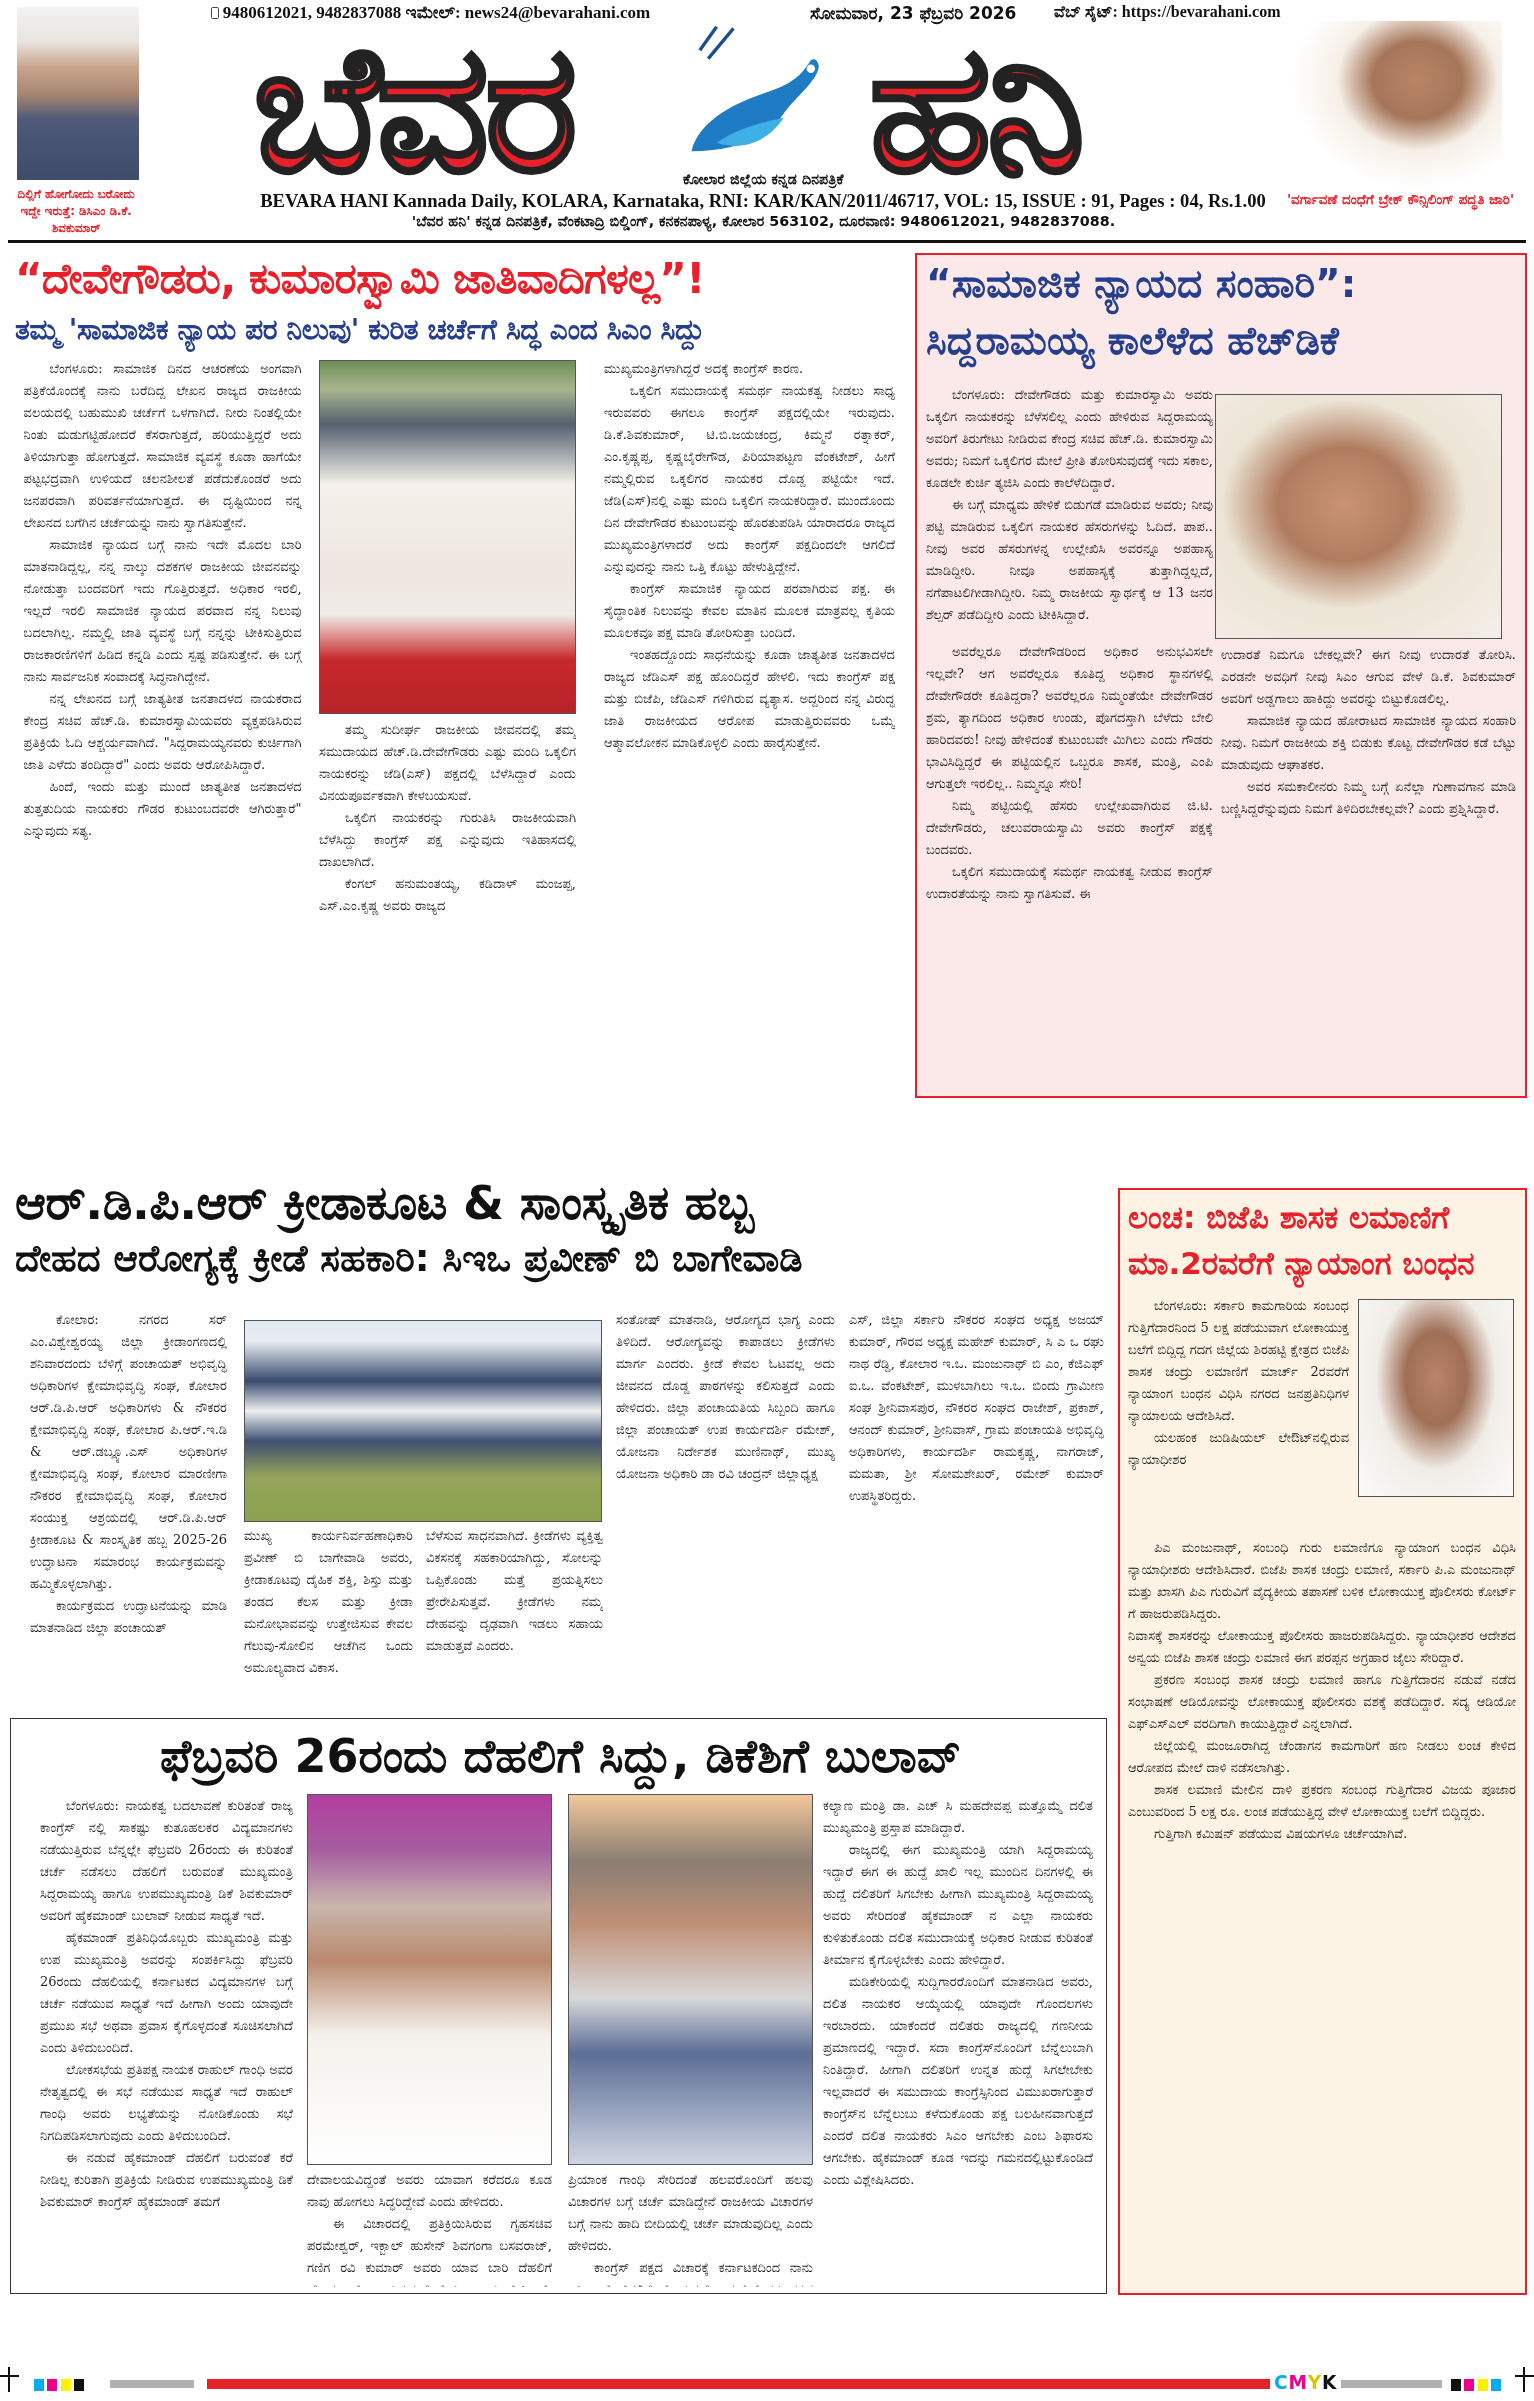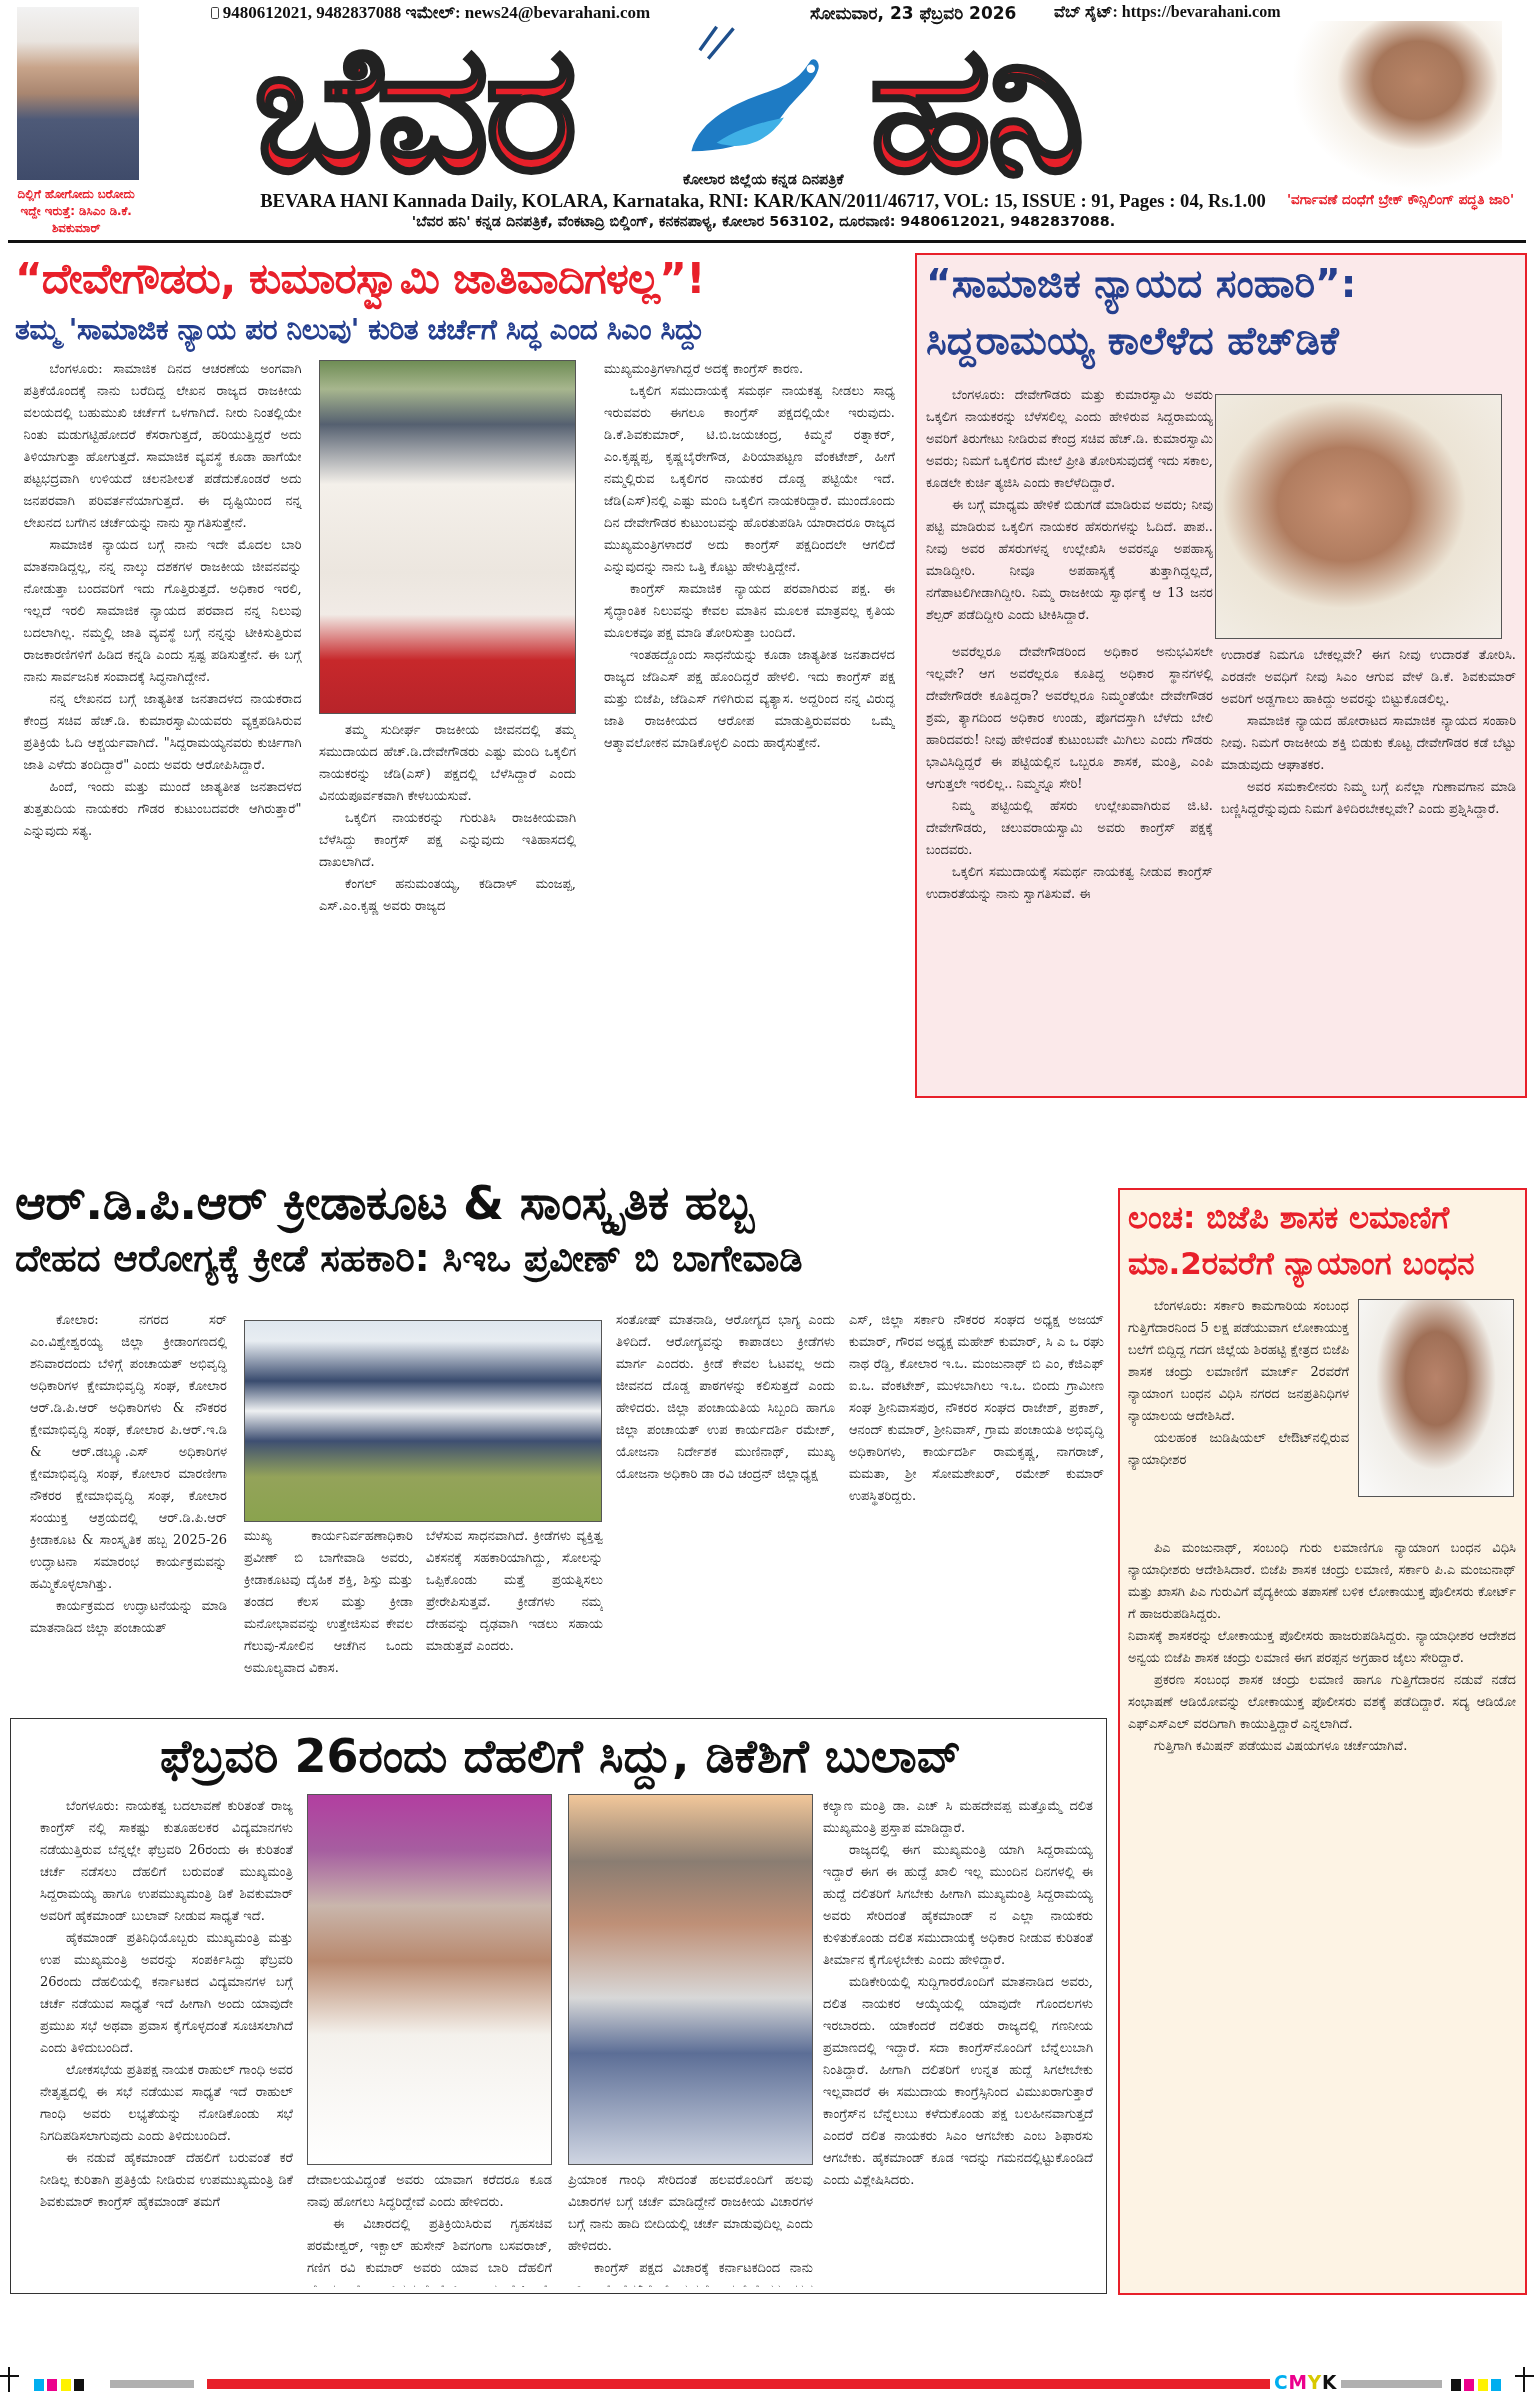--- a/index.html
+++ b/index.html
@@ -137,20 +137,22 @@
 <div class="abs hl-red" style="left:1128px;top:1240px;width:392px;font-size:31px;line-height:46px;white-space:nowrap;">ಮಾ.2ರವರೆಗೆ ನ್ಯಾಯಾಂಗ ಬಂಧನ</div>
 <div class="col" style="left:1128px;top:1295px;width:221px;height:236px;">
   <p>ಬೆಂಗಳೂರು: ಸರ್ಕಾರಿ ಕಾಮಗಾರಿಯ ಸಂಬಂಧ ಗುತ್ತಿಗೆದಾರನಿಂದ 5 ಲಕ್ಷ ಪಡೆಯುವಾಗ ಲೋಕಾಯುಕ್ತ ಬಲೆಗೆ ಬಿದ್ದಿದ್ದ ಗದಗ ಜಿಲ್ಲೆಯ ಶಿರಹಟ್ಟಿ ಕ್ಷೇತ್ರದ ಬಿಜೆಪಿ ಶಾಸಕ ಚಂದ್ರು ಲಮಾಣಿಗೆ ಮಾರ್ಚ್ 2ರವರೆಗೆ ನ್ಯಾಯಾಂಗ ಬಂಧನ ವಿಧಿಸಿ ನಗರದ ಜನಪ್ರತಿನಿಧಿಗಳ ನ್ಯಾಯಾಲಯ ಆದೇಶಿಸಿದೆ.</p>
   <p>ಯಲಹಂಕ ಜುಡಿಷಿಯಲ್ ಲೇಔಟ್‌ನಲ್ಲಿರುವ ನ್ಯಾಯಾಧೀಶರ</p>
 </div>
 <div class="photo" style="left:1358px;top:1299px;width:156px;height:198px;background:radial-gradient(ellipse at 50% 40%,#b8836a 0%,#9f6f56 28%,#f0ede7 55%,#fafafa 100%);"></div>
 <div class="col" style="left:1128px;top:1537px;width:388px;height:751px;">
   <p>ಪಿಎ ಮಂಜುನಾಥ್, ಸಂಬಂಧಿ ಗುರು ಲಮಾಣಿಗೂ ನ್ಯಾಯಾಂಗ ಬಂಧನ ವಿಧಿಸಿ ನ್ಯಾಯಾಧೀಶರು ಆದೇಶಿಸಿದಾರೆ. ಬಿಜೆಪಿ ಶಾಸಕ ಚಂದ್ರು ಲಮಾಣಿ, ಸರ್ಕಾರಿ ಪಿ.ಎ ಮಂಜುನಾಥ್ ಮತ್ತು ಖಾಸಗಿ ಪಿಎ ಗುರುವಿಗೆ ವೈದ್ಯಕೀಯ ತಪಾಸಣೆ ಬಳಿಕ ಲೋಕಾಯುಕ್ತ ಪೊಲೀಸರು ಕೋರ್ಟ್ ಗೆ ಹಾಜರುಪಡಿಸಿದ್ದರು.</p>
   <p style="text-indent:0;">ನಿವಾಸಕ್ಕೆ ಶಾಸಕರನ್ನು ಲೋಕಾಯುಕ್ತ ಪೊಲೀಸರು ಹಾಜರುಪಡಿಸಿದ್ದರು. ನ್ಯಾಯಾಧೀಶರ ಆದೇಶದ ಅನ್ವಯ ಬಿಜೆಪಿ ಶಾಸಕ ಚಂದ್ರು ಲಮಾಣಿ ಈಗ ಪರಪ್ಪನ ಅಗ್ರಹಾರ ಜೈಲು ಸೇರಿದ್ದಾರೆ.</p>
   <p>ಪ್ರಕರಣ ಸಂಬಂಧ ಶಾಸಕ ಚಂದ್ರು ಲಮಾಣಿ ಹಾಗೂ ಗುತ್ತಿಗೆದಾರನ ನಡುವೆ ನಡೆದ ಸಂಭಾಷಣೆ ಆಡಿಯೋವನ್ನು ಲೋಕಾಯುಕ್ತ ಪೊಲೀಸರು ವಶಕ್ಕೆ ಪಡೆದಿದ್ದಾರೆ. ಸದ್ಯ ಆಡಿಯೋ ಎಫ್ಎಸ್ಎಲ್ ವರದಿಗಾಗಿ ಕಾಯುತ್ತಿದ್ದಾರೆ ಎನ್ನಲಾಗಿದೆ.</p>
+  <p>ಜಿಲ್ಲೆಯಲ್ಲಿ ಮಂಜೂರಾಗಿದ್ದ ಚೆಂಡಾಗನ ಕಾಮಗಾರಿಗೆ ಹಣ ನೀಡಲು ಲಂಚ ಕೇಳಿದ ಆರೋಪದ ಮೇಲೆ ದಾಳಿ ನಡೆಸಲಾಗಿತ್ತು.</p>
+  <p>ಶಾಸಕ ಲಮಾಣಿ ಮೇಲಿನ ದಾಳಿ ಪ್ರಕರಣ ಸಂಬಂಧ ಗುತ್ತಿಗೆದಾರ ವಿಜಯ ಪೂಜಾರ ಎಂಬುವರಿಂದ 5 ಲಕ್ಷ ರೂ. ಲಂಚ ಪಡೆಯುತ್ತಿದ್ದ ವೇಳೆ ಲೋಕಾಯುಕ್ತ ಬಲೆಗೆ ಬಿದ್ದಿದ್ದರು.</p>
   <p>ಗುತ್ತಿಗಾಗಿ ಕಮಿಷನ್ ಪಡೆಯುವ ವಿಷಯಗಳೂ ಚರ್ಚೆಯಾಗಿವೆ.</p>
 </div>
 
 <div class="framebox" style="left:10px;top:1718px;width:1097px;height:576px;"></div>
 <div class="abs hl-black" style="left:18.6px;top:1725px;width:1084px;text-align:center;font-size:46px;line-height:62px;white-space:nowrap;">ಫೆಬ್ರವರಿ 26ರಂದು ದೆಹಲಿಗೆ ಸಿದ್ದು, ಡಿಕೆಶಿಗೆ ಬುಲಾವ್</div>
 
 <div class="col" style="left:40px;top:1795px;width:253px;height:489px;">
   <p>ಬೆಂಗಳೂರು: ನಾಯಕತ್ವ ಬದಲಾವಣೆ ಕುರಿತಂತೆ ರಾಜ್ಯ ಕಾಂಗ್ರೆಸ್ ನಲ್ಲಿ ಸಾಕಷ್ಟು ಕುತೂಹಲಕರ ವಿದ್ಯಮಾನಗಳು ನಡೆಯುತ್ತಿರುವ ಬೆನ್ನಲ್ಲೇ ಫೆಬ್ರವರಿ 26ರಂದು ಈ ಕುರಿತಂತೆ ಚರ್ಚೆ ನಡೆಸಲು ದೆಹಲಿಗೆ ಬರುವಂತೆ ಮುಖ್ಯಮಂತ್ರಿ ಸಿದ್ದರಾಮಯ್ಯ ಹಾಗೂ ಉಪಮುಖ್ಯಮಂತ್ರಿ ಡಿಕೆ ಶಿವಕುಮಾರ್ ಅವರಿಗೆ ಹೈಕಮಾಂಡ್ ಬುಲಾವ್ ನೀಡುವ ಸಾಧ್ಯತೆ ಇದೆ.</p>
   <p>ಹೈಕಮಾಂಡ್ ಪ್ರತಿನಿಧಿಯೊಬ್ಬರು ಮುಖ್ಯಮಂತ್ರಿ ಮತ್ತು ಉಪ ಮುಖ್ಯಮಂತ್ರಿ ಅವರನ್ನು ಸಂಪರ್ಕಿಸಿದ್ದು ಫೆಬ್ರವರಿ 26ರಂದು ದೆಹಲಿಯಲ್ಲಿ ಕರ್ನಾಟಕದ ವಿದ್ಯಮಾನಗಳ ಬಗ್ಗೆ ಚರ್ಚೆ ನಡೆಯುವ ಸಾಧ್ಯತೆ ಇದೆ ಹೀಗಾಗಿ ಅಂದು ಯಾವುದೇ ಪ್ರಮುಖ ಸಭೆ ಅಥವಾ ಪ್ರವಾಸ ಕೈಗೊಳ್ಳದಂತೆ ಸೂಚಿಸಲಾಗಿದೆ ಎಂದು ತಿಳಿದುಬಂದಿದೆ.</p>
   <p>ಲೋಕಸಭೆಯ ಪ್ರತಿಪಕ್ಷ ನಾಯಕ ರಾಹುಲ್ ಗಾಂಧಿ ಅವರ ನೇತೃತ್ವದಲ್ಲಿ ಈ ಸಭೆ ನಡೆಯುವ ಸಾಧ್ಯತೆ ಇದೆ ರಾಹುಲ್ ಗಾಂಧಿ ಅವರು ಲಭ್ಯತೆಯನ್ನು ನೋಡಿಕೊಂಡು ಸಭೆ ನಿಗದಿಪಡಿಸಲಾಗುವುದು ಎಂದು ತಿಳಿದುಬಂದಿದೆ.</p>

